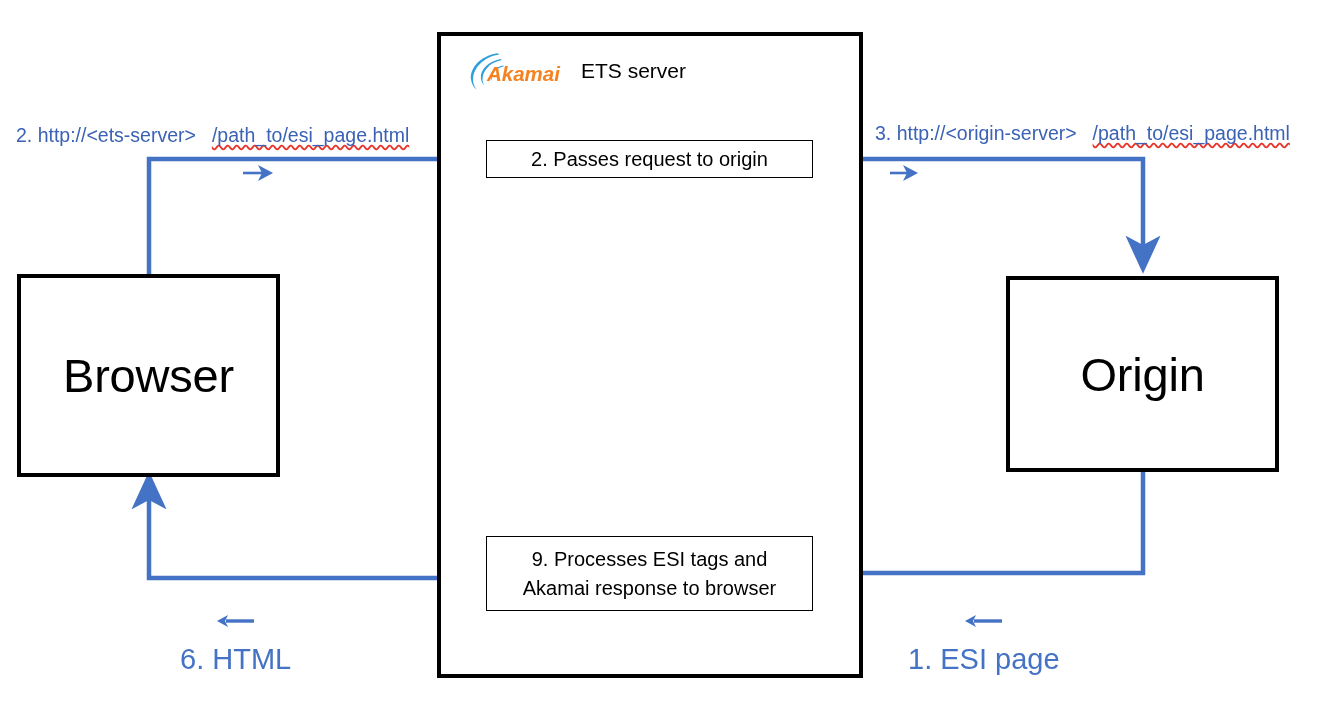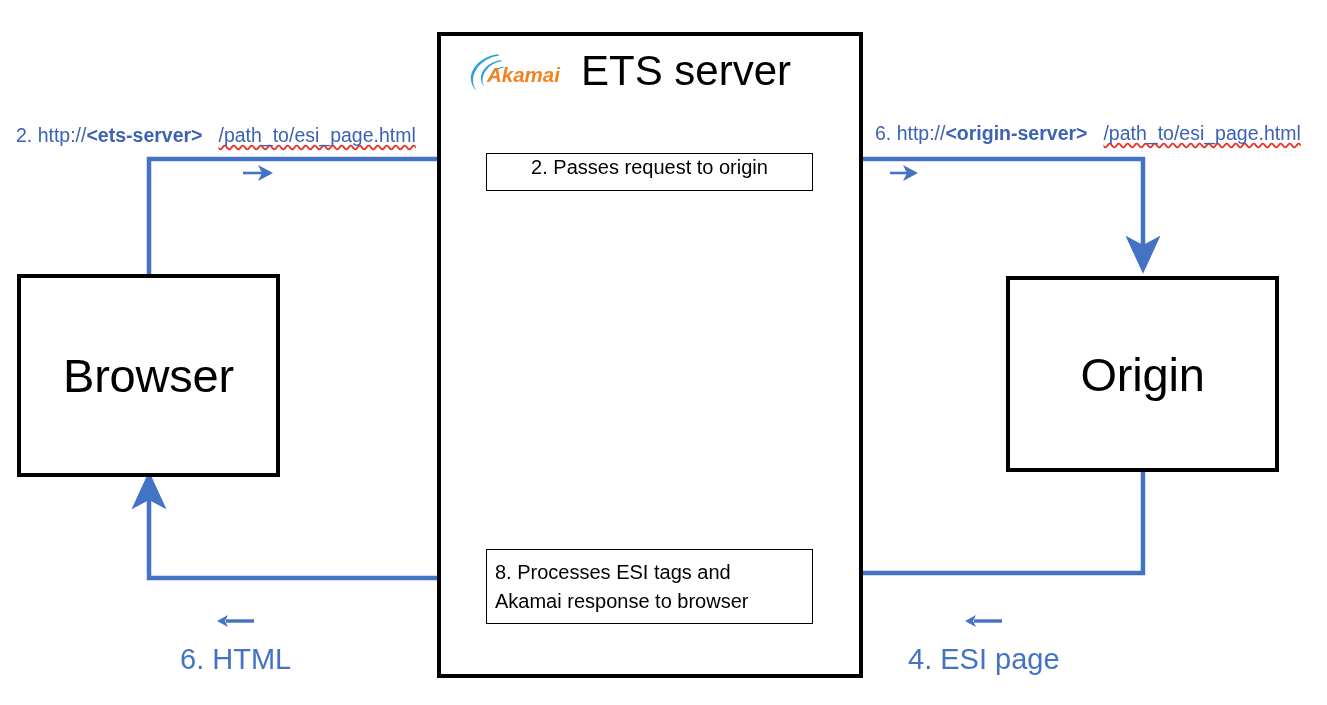--- a/index.html
+++ b/index.html
@@ -53,44 +53,43 @@
   }
   #ets-header {
     position: absolute;
     left: 26px;
     top: 14px;
     display: flex;
     align-items: center;
     gap: 16px;
   }
   #ets-title {
-    font-size: 42px;
+    font-size: 21px;
     color: #000000;
     line-height: 1;
   }
 
   
   .akamai-logo {
     position: relative;
     width: 98px;
     height: 40px;
   }
   .akamai-logo svg { display: block; }
 
   
   .step-box {
     border: 1.5px solid #000000;
     background: #ffffff;
     box-sizing: border-box;
     display: flex;
-    align-items: flex-start;
+    align-items: center;
     justify-content: center;
     text-align: center;
     color: #000000;
-    margin-top: 13px;
   }
   .step-text {
     font-size: 20px;
     line-height: 1.32;
     padding: 0 8px;
   }
 
   
   #wires {
     position: absolute;
@@ -100,21 +99,21 @@
     pointer-events: none;
   }
 
   
   .url-label {
     font-size: 19.5px;
     color: #3B62B5;
     white-space: nowrap;
     line-height: 1;
   }
-  .url-label b { font-weight: bold; }
+  .url-label b { font-weight: normal; }
   .squiggle {
     
     text-decoration: underline wavy #E8342A;
     text-decoration-skip-ink: none;
     text-underline-offset: 2px;
     margin-left: 16px;
   }
 
   .flow-caption {
     font-size: 29px;
@@ -193,41 +192,41 @@
 
   <div class="abs node-box" style="left:17px; top:274px; width:263px; height:203px;">
     <span class="node-label">Browser</span>
   </div>
 
   <div class="abs step-box" style="left:486px; top:140px; width:327px; height:38px;">
     <span class="step-text">2. Passes request to origin</span>
   </div>
 
   <div class="abs step-box" style="left:486px; top:536px; width:327px; height:75px; flex-direction:column; gap:2px;">
-    <span class="step-text">8. Processes ESI tags and</span>
+    <span class="step-text">9. Processes ESI tags and</span>
     <span class="step-text">Akamai response to browser</span>
   </div>
 
   <div class="abs url-label" style="left:16px; top:126px;">
     <span>2. http://</span><b>&lt;ets-server&gt;</b><span class="squiggle">/path_to/esi_page.html</span>
   </div>
 
   <div class="abs url-label" style="left:875px; top:124px;">
-    <span>6. http://</span><b>&lt;origin-server&gt;</b><span class="squiggle">/path_to/esi_page.html</span>
+    <span>3. http://</span><b>&lt;origin-server&gt;</b><span class="squiggle">/path_to/esi_page.html</span>
   </div>
 
   <div class="abs flow-caption" style="left:180px; top:611px;">
     <svg class="arrow-glyph" viewBox="0 0 40 20" width="40" height="20" xmlns="http://www.w3.org/2000/svg">
       <path d="M12,4 L1,10 L12,16 L9,10 Z" fill="#4472C4"></path>
       <path d="M10,10 L38,10" stroke="#4472C4" stroke-width="3.4" fill="none"></path>
     </svg>
     <span>6. HTML</span>
   </div>
 
   <div class="abs flow-caption" style="left:908px; top:611px;">
     <svg class="arrow-glyph" viewBox="0 0 40 20" width="40" height="20" xmlns="http://www.w3.org/2000/svg">
       <path d="M12,4 L1,10 L12,16 L9,10 Z" fill="#4472C4"></path>
       <path d="M10,10 L38,10" stroke="#4472C4" stroke-width="3.4" fill="none"></path>
     </svg>
-    <span>4. ESI page</span>
+    <span>1. ESI page</span>
   </div>
 
 </div>
 
 </body></html>

